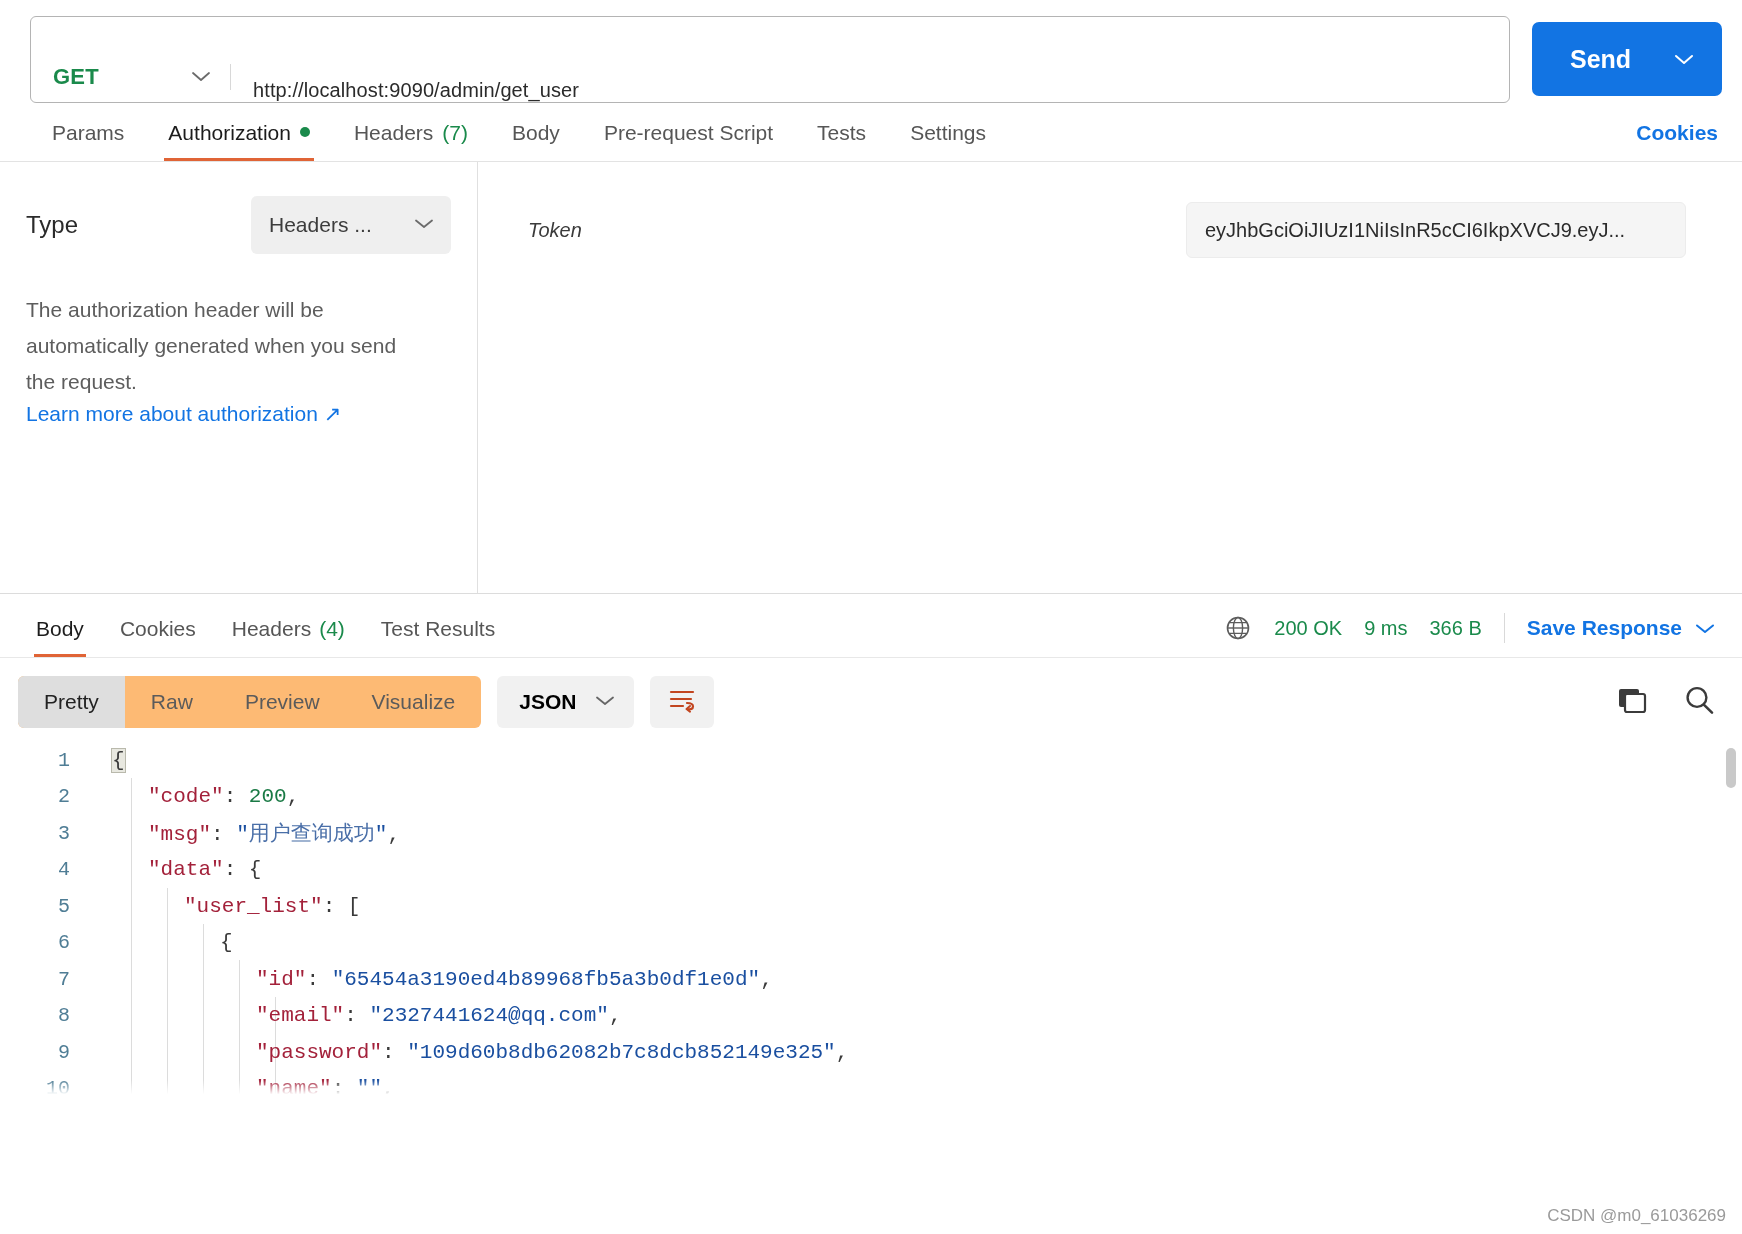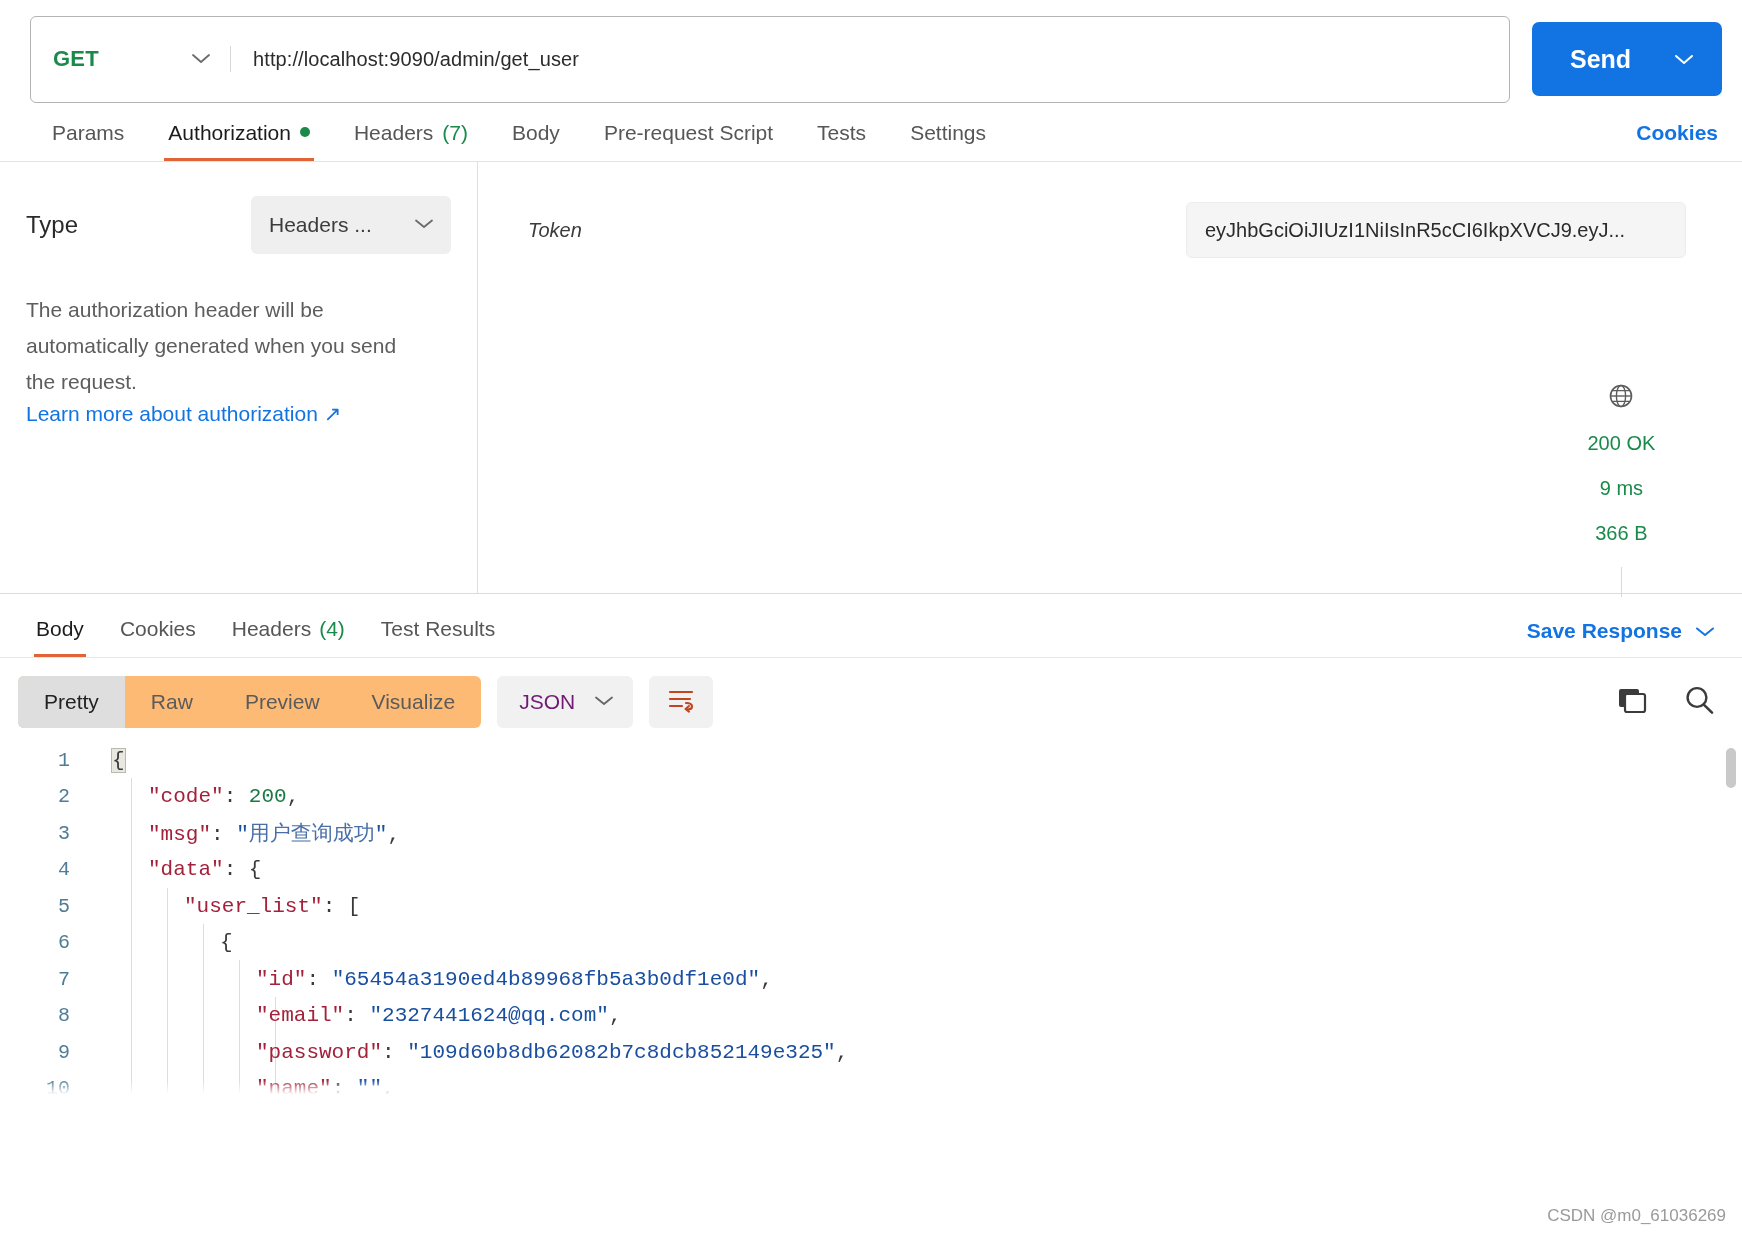--- a/index.html
+++ b/index.html
@@ -14,21 +14,21 @@
   .app { position: relative; width: 1742px; height: 1234px; background:#fff; }
 
   
   .urlbar-row {
     display: flex; align-items: center;
     padding: 18px 20px 0 30px;
     height: 100px;
   }
   .url-field {
     flex: 1 1 auto;
-    display: flex; align-items: center;
+    display: flex; align-items: flex-end;
     height: 87px;
     border: 1px solid #b4b4b4;
     border-radius: 6px;
     background: #fff;
     overflow: hidden;
   }
   .method-box {
     display: flex; align-items: center;
     padding: 0 18px 0 22px;
     min-width: 200px;
@@ -157,21 +157,21 @@
     white-space: nowrap;
   }
   .resp-tab.active { color: #1c1c1c; }
   .resp-tab.active::after {
     content: ""; position: absolute;
     left: 16px; right: 16px; bottom: 0; height: 3px;
     background: #e06436;
   }
   .resp-meta {
     margin-left: auto; display: flex; align-items: center;
-    gap: 22px; padding-bottom: 14px; flex-direction: column;
+    gap: 22px; padding-bottom: 14px;
   }
   .globe-icon { width: 28px; height: 28px; color: #5c5c5c; }
   .meta-val { font-size: 20px; color: #1a8a4b; }
   .meta-sep { width: 1px; height: 30px; background: #d9d9d9; }
   .save-resp {
     font-size: 21px; font-weight: 700; color: #1274e3;
     display: flex; align-items: center; gap: 12px; cursor: pointer;
   }
 
   
@@ -188,21 +188,21 @@
     display: flex; align-items: center;
     padding: 0 26px;
     font-size: 21px; color: #5b5b5b; cursor: pointer;
   }
   .seg.active { background: #dedede; color: #222; }
   .fmt-select {
     display: flex; align-items: center; gap: 18px;
     height: 52px; padding: 0 18px 0 22px;
     background: #f1f1f1; border-radius: 6px; cursor: pointer;
   }
-  .fmt-label { font-size: 21px; color: #701a75; font-weight: 400; }
+  .fmt-label { font-size: 21px; color: #000000; font-weight: 700; }
   .fmt-caret { color: #666; font-size: 17px; }
   .wrap-btn {
     width: 64px; height: 52px;
     background: #f1f1f1; border-radius: 6px;
     display: flex; align-items: center; justify-content: center;
     cursor: pointer;
   }
   .right-icons {
     margin-left: auto; display: flex; align-items: center; gap: 34px;
   }

